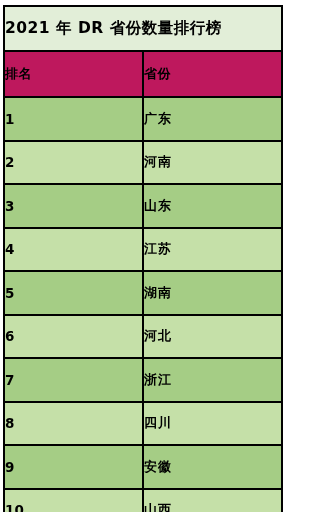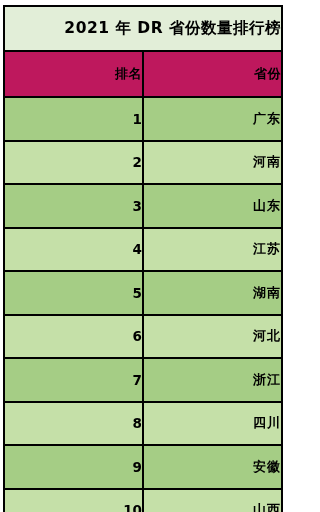--- a/index.html
+++ b/index.html
@@ -26,21 +26,21 @@
   table.rank-table {
     width: 100%;
     height: 100%;
     border-collapse: collapse;
     table-layout: fixed;
     border: 2px solid #000000;
   }
 
   table.rank-table td {
     border: 2px solid #000000;
-    text-align: right;
+    text-align: left;
     vertical-align: middle;
     padding: 0;
     color: #000000;
     font-weight: bold;
     letter-spacing: 0.5px;
   }
 
   
   td.title-cell {
     background: #e2eed8;

